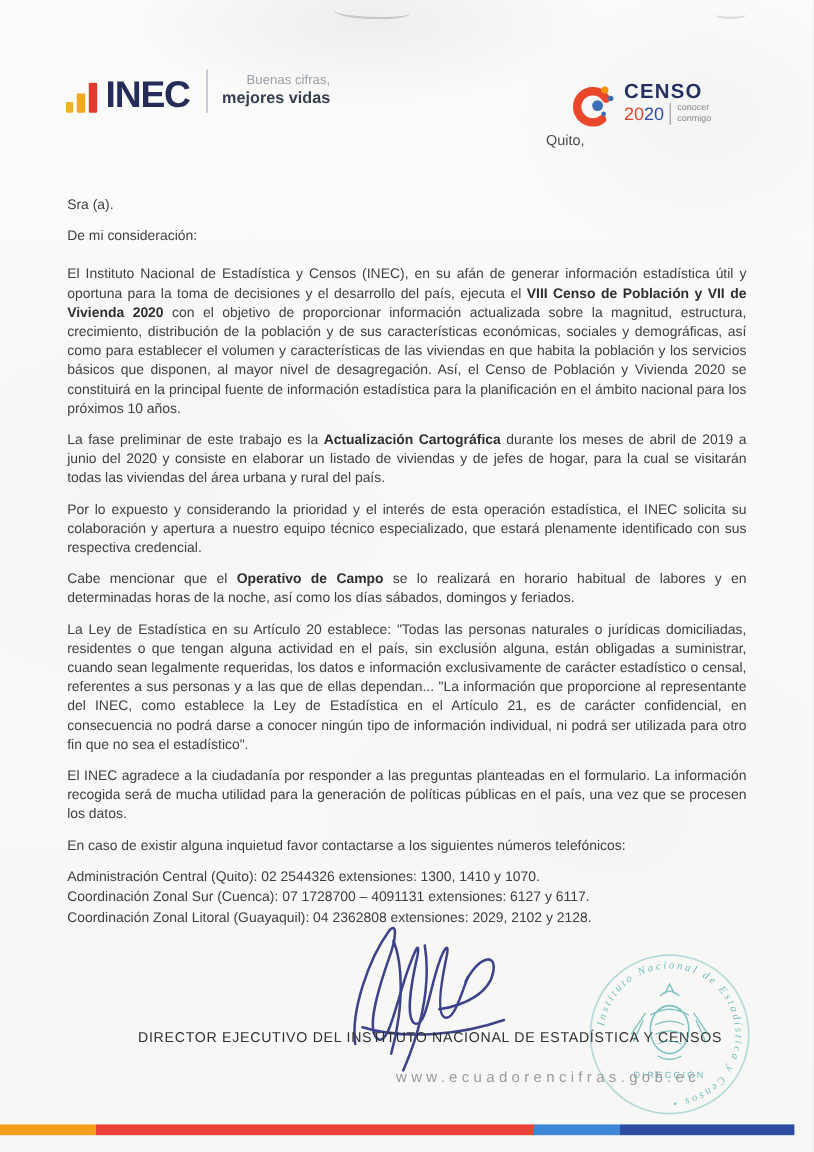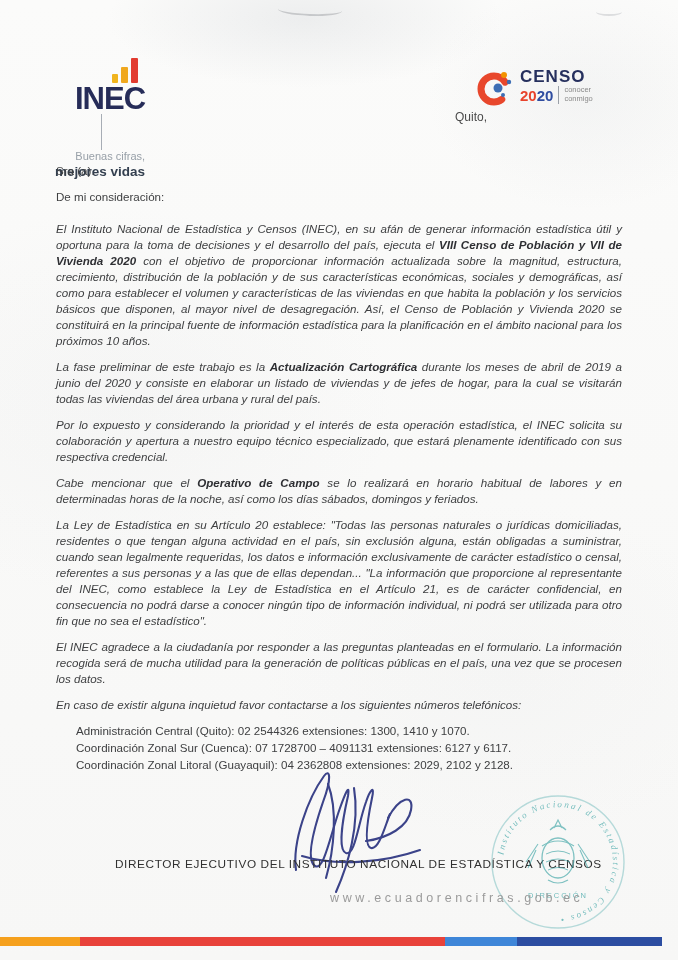--- a/index.html
+++ b/index.html
@@ -10,51 +10,51 @@
       radial-gradient(ellipse 320px 110px at 45% 2%, rgba(185,190,196,.22), transparent 62%),
       radial-gradient(ellipse 260px 190px at 86% 10%, rgba(198,202,207,.14), transparent 60%),
       radial-gradient(ellipse 420px 300px at 18% 42%, rgba(204,207,211,.10), transparent 65%),
       radial-gradient(ellipse 380px 260px at 75% 70%, rgba(206,209,212,.08), transparent 65%),
       linear-gradient(180deg,#fbfbfa,#f7f7f6);
   }
   .smudge1{position:absolute;left:278px;top:4px;width:64px;height:10px;border-bottom:2px solid rgba(105,110,116,.30);border-radius:50%;transform:rotate(2deg);}
   .smudge2{position:absolute;left:596px;top:8px;width:26px;height:6px;border-bottom:2px solid rgba(120,125,130,.22);border-radius:50%;}
 
   
-  .inec-logo{position:absolute;left:55px;top:58px;display:flex;align-items:flex-end;flex-direction:column;}
+  .inec-logo{position:absolute;left:55px;top:58px;display:flex;align-items:flex-end;}
   .inec-bars{display:flex;align-items:flex-end;margin-right:4px;}
   .inec-bars i{display:block;border-radius:1px;}
   .bar1{width:6px;height:9px;background:#f0b41e;margin-right:3px;}
   .bar2{width:7px;height:16px;background:#f0a81e;margin-right:3px;}
   .bar3{width:7px;height:25px;background:#e23c30;margin-right:3px;}
   .inec-word{font-weight:bold;font-size:31px;line-height:31px;color:#262c58;letter-spacing:-1px;}
   .inec-div{width:1px;height:36px;background:#a7adb5;margin:0 12px 0 14px;align-self:center;}
   .inec-tag{align-self:center;line-height:1.25;text-align:right;}
   .inec-tag .t1{font-size:11px;color:#98a0a8;}
   .inec-tag .t2{font-size:13.5px;font-weight:bold;color:#333f4f;}
 
   .censo-logo{position:absolute;left:476px;top:68px;display:flex;align-items:flex-start;}
   .censo-text{margin-left:6px;}
   .censo-name{font-weight:bold;font-size:17px;line-height:17px;color:#26305e;letter-spacing:1px;}
   .censo-year-row{display:flex;align-items:center;margin-top:1px;}
-  .censo-year{font-weight:bold;font-size:15px;line-height:15px;text-align:right;}
+  .censo-year{font-weight:normal;font-size:15px;line-height:15px;text-align:right;}
   .yr-a{color:#e8432c;}
   .yr-b{color:#2f4da0;}
   .censo-div{width:1px;height:18px;background:#9aa0a8;margin:0 5px;}
   .censo-tag{font-size:7.5px;line-height:1.15;color:#8a8a8a;}
 
   .city-line{position:absolute;left:455px;top:110px;font-size:12px;color:#4a4a4a;}
 
   
   .body-wrap{position:absolute;left:56px;top:163px;width:566px;color:#3f4042;font-size:11.6px;line-height:16px;}
   .salutation{margin:0 0 10px 0;}
   .greeting{margin:0 0 16px 0;}
-  .body-wrap p.par{margin:0 0 10px 0;text-align:justify;font-style:italic;}
+  .body-wrap p.par{margin:0 0 10px 0;text-align:justify;}
   .body-wrap p.par span.b{font-weight:bold;color:#2e2f33;}
-  .contact-list{margin-top:8px;line-height:16.8px;margin-left:20px;}
+  .contact-list{margin-top:8px;line-height:16.8px;}
 
   
   .sig-svg{position:absolute;left:268px;top:770px;}
   .director-line{position:absolute;left:115px;top:857px;font-size:11.8px;font-weight:normal;letter-spacing:.6px;color:#303030;white-space:nowrap;}
   .stamp-svg{position:absolute;left:486px;top:790px;opacity:.85;}
   .website{position:absolute;left:330px;top:891px;font-size:12.5px;letter-spacing:3.6px;color:#9b9b9b;}
 
   
   .footer-bar{position:absolute;left:0;top:937px;width:662px;height:9px;}
 </style>

